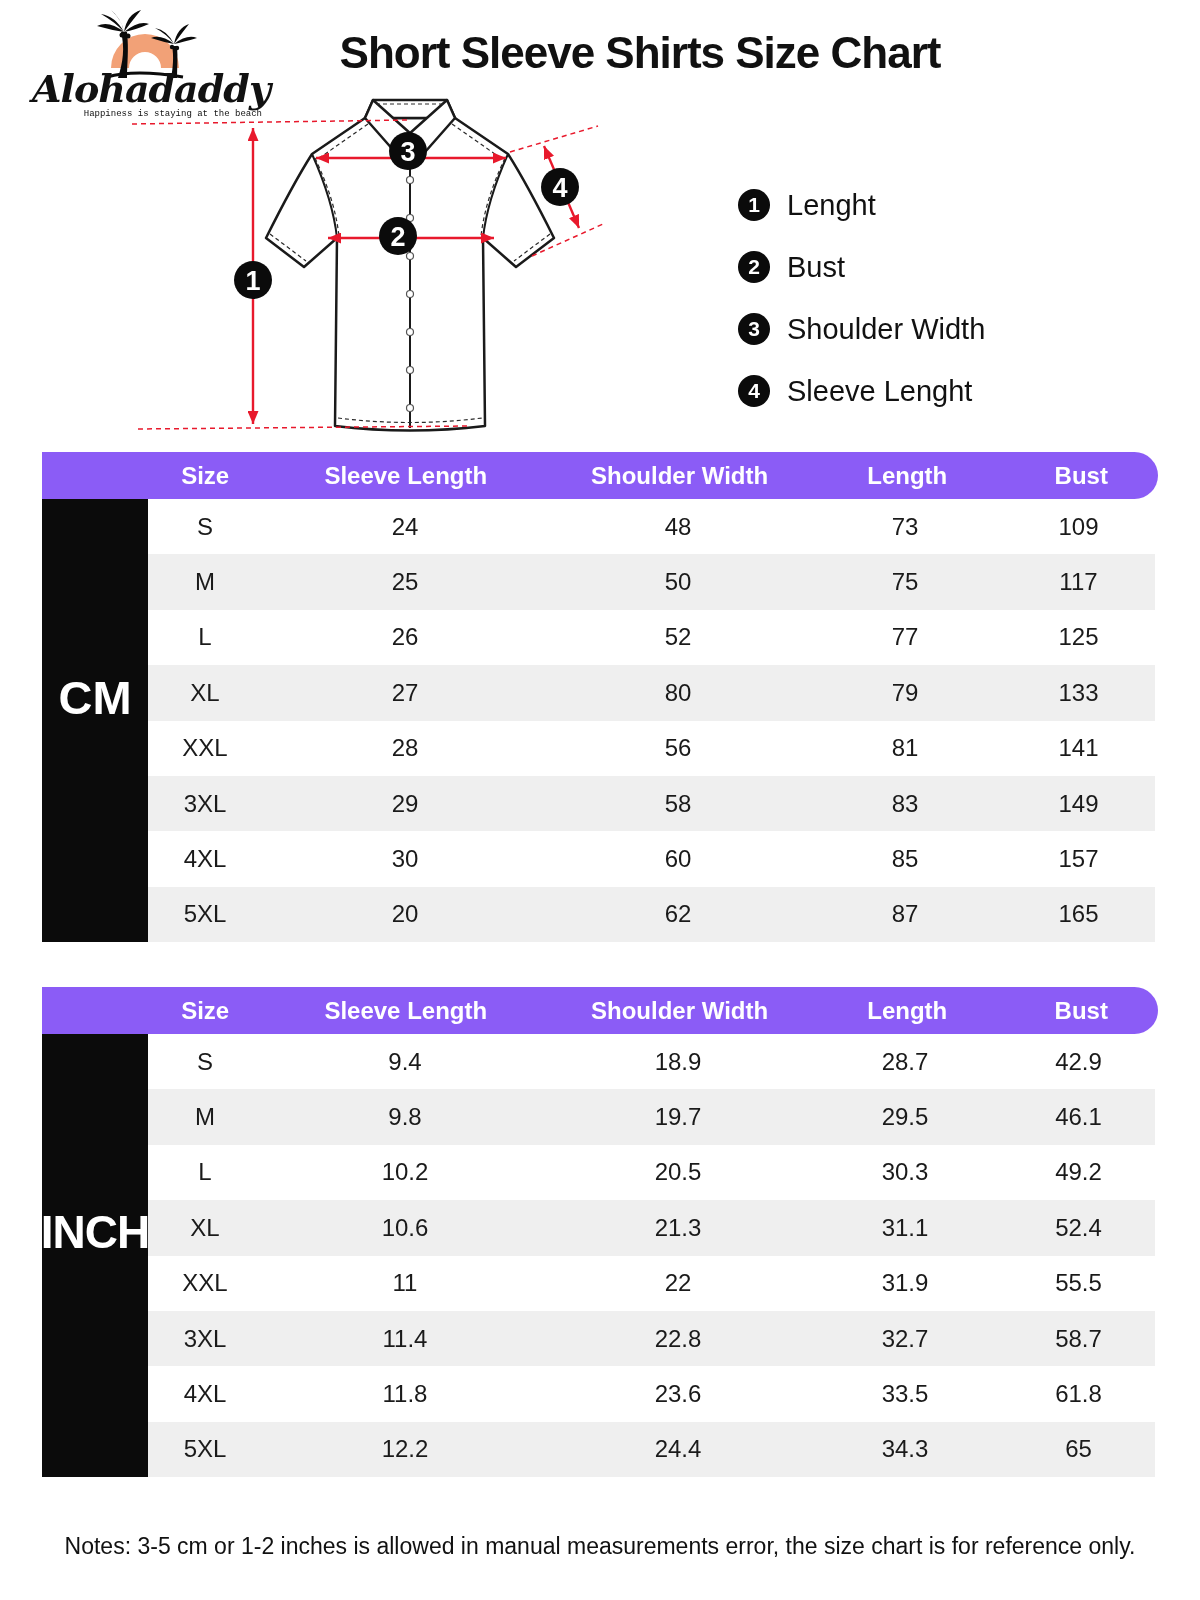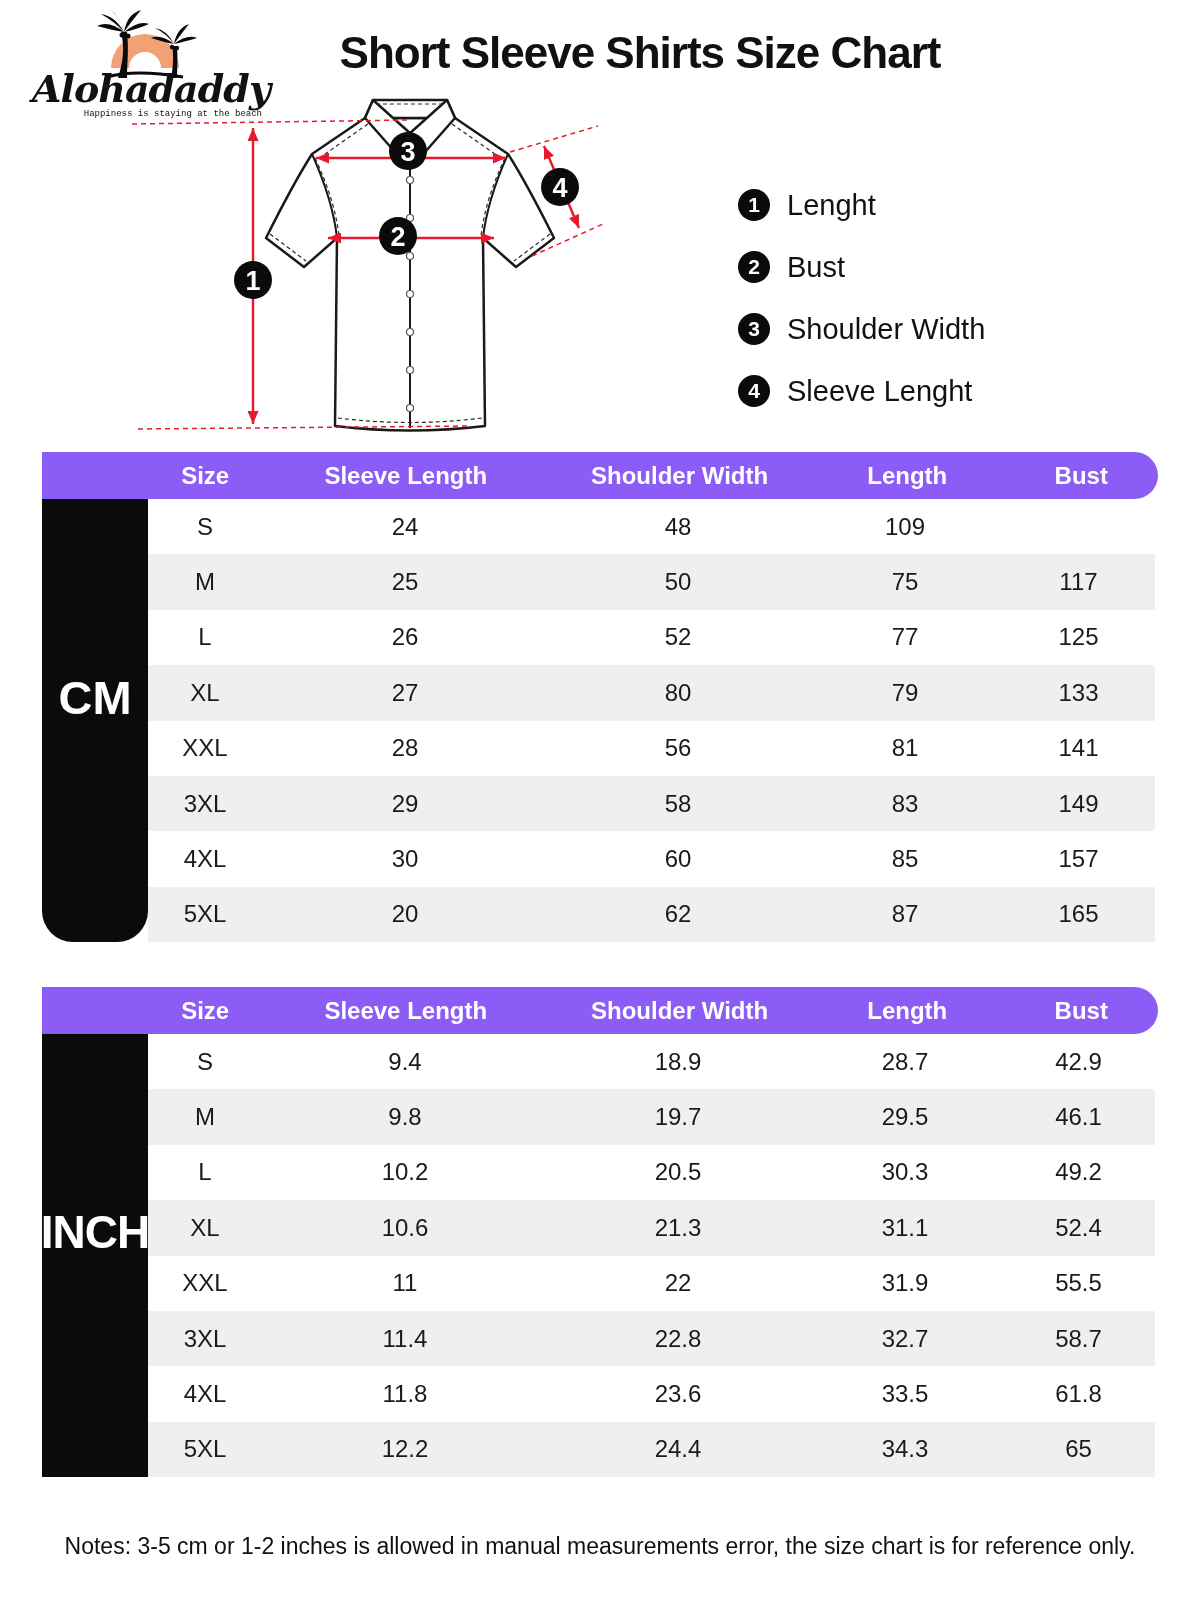--- a/index.html
+++ b/index.html
@@ -40,21 +40,21 @@
   }
   .legend-label{font-size:29px;margin-left:17px;color:#111;}
   
   .sizetable{position:absolute;left:42px;width:1116px;height:490px;}
   .sizetable.cm{top:452px;}
   .sizetable.inch{top:987px;}
   .unit-col{
     position:absolute;left:0;top:0;width:106px;height:100%;background:#0b0b0b;
     color:#fff;display:flex;align-items:center;justify-content:center;font-weight:bold;
   }
-  .cm .unit-col{font-size:47px;border-radius:31px;}
+  .cm .unit-col{font-size:47px;}
   .inch .unit-col{font-size:46px;letter-spacing:-1px;}
   .thead{
     position:absolute;left:0;top:0;width:100%;height:47px;background:#8b5cf6;
     border-radius:0 24px 24px 0;display:grid;
     grid-template-columns:106px 114fr 286fr 260fr 194fr 153fr;
   }
   .th{color:#fff;font-weight:bold;font-size:24px;display:flex;align-items:center;justify-content:center;}
   .tbody{position:absolute;left:106px;top:47px;width:1007px;}
   .tr{display:grid;grid-template-columns:114fr 286fr 260fr 194fr 153fr;height:55.4px;}
   .tr.alt{background:var(--row-alt-gray,#EFEFEF);}
@@ -181,20 +181,21 @@
     <div class="th">Sleeve Length</div>
     <div class="th">Shoulder Width</div>
     <div class="th">Length</div>
     <div class="th">Bust</div>
   </div>
   <div class="tbody">
     <div class="tr">
         <div class="td">S</div>
         <div class="td">24</div>
         <div class="td">48</div>
+        <div class="td">73</div>
         <div class="td">109</div>
       </div>
     <div class="tr alt">
         <div class="td">M</div>
         <div class="td">25</div>
         <div class="td">50</div>
         <div class="td">75</div>
         <div class="td">117</div>
       </div>
     <div class="tr">

